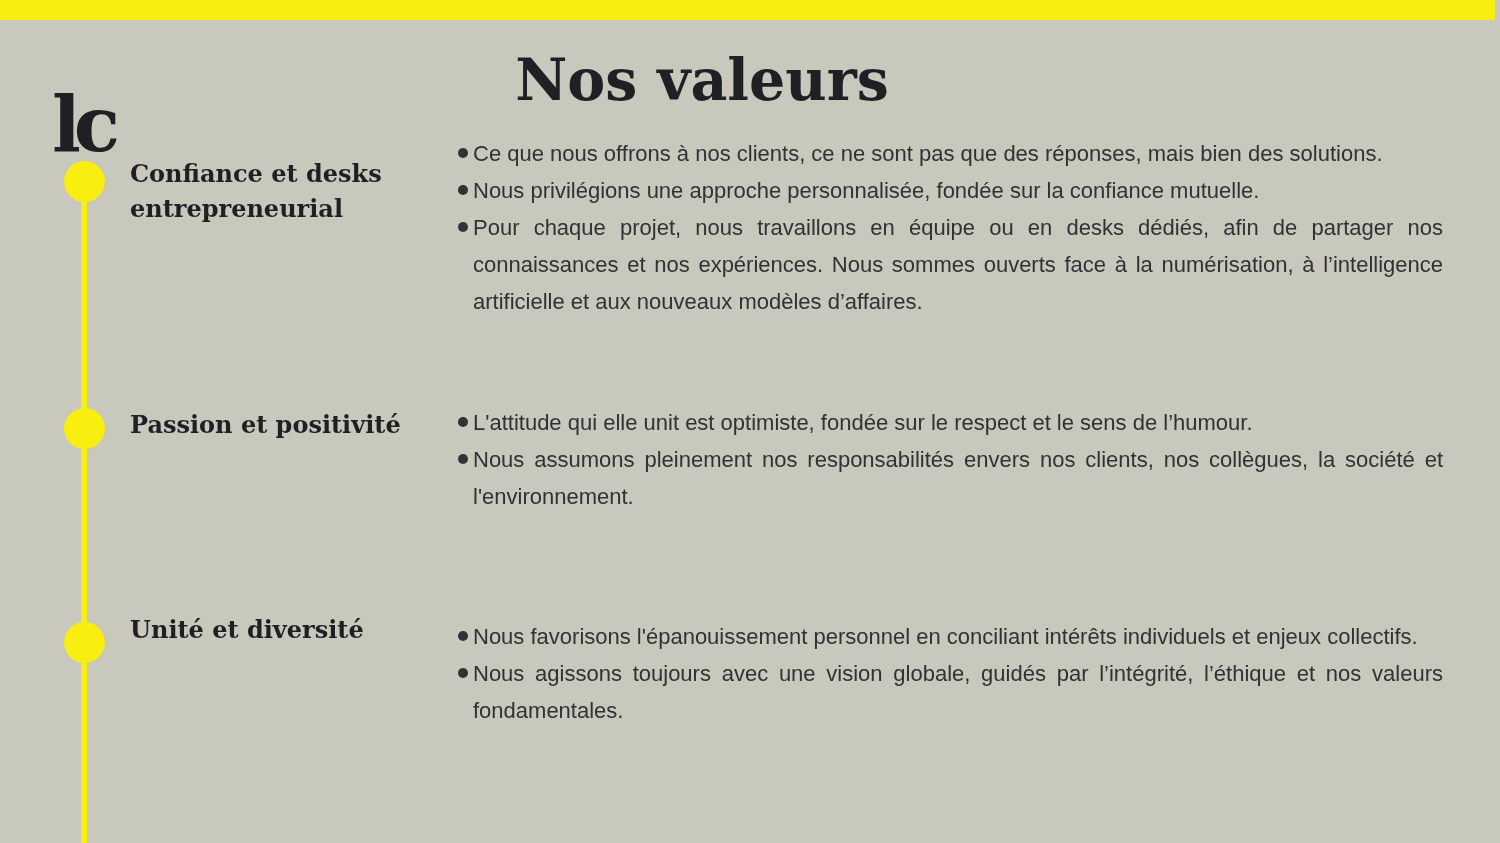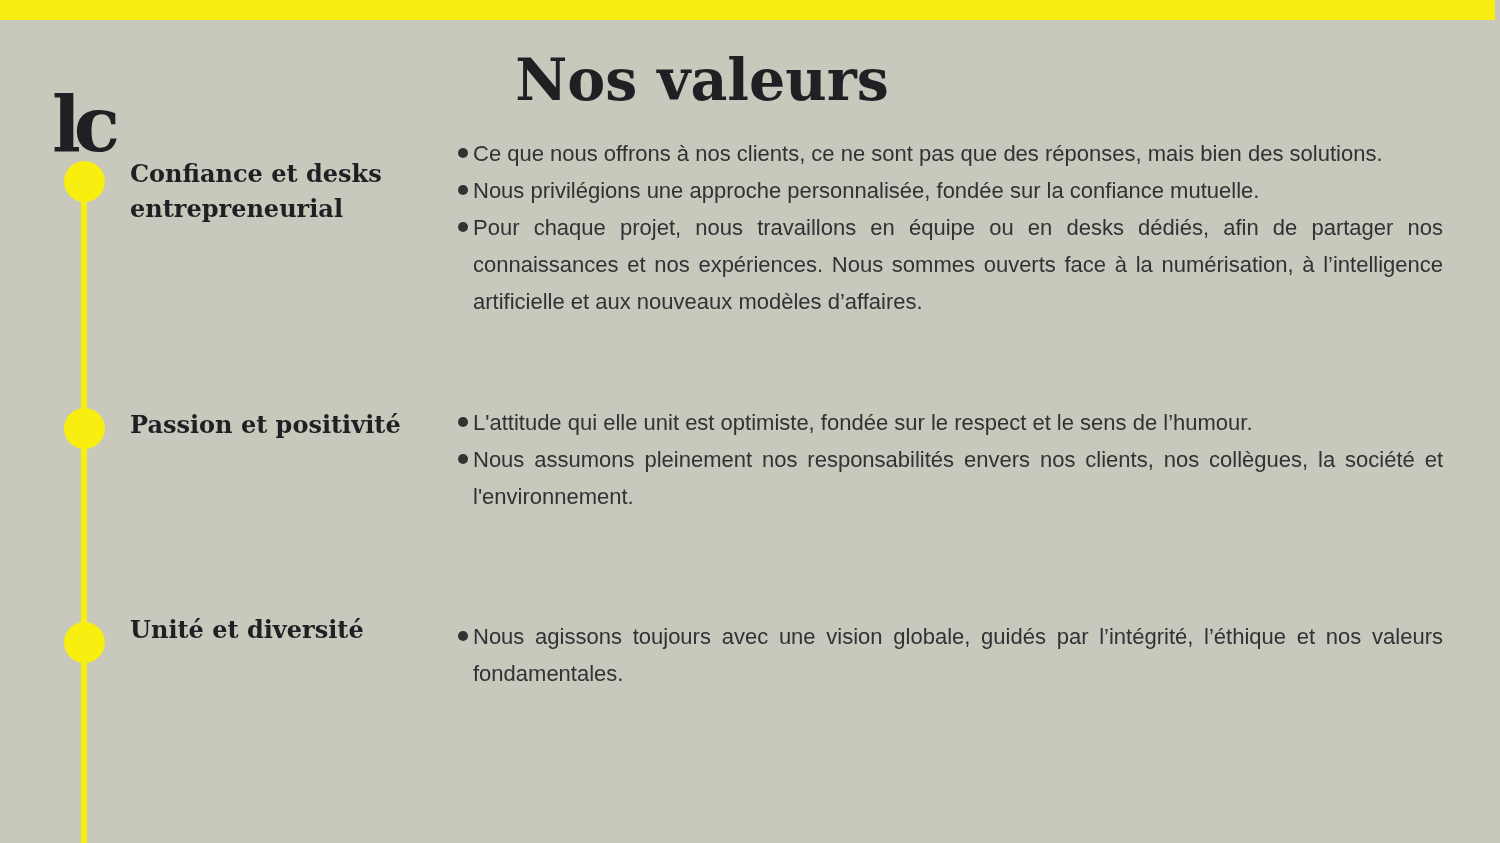--- a/index.html
+++ b/index.html
@@ -105,16 +105,17 @@
     </ul>
 
   <h2 class="section-heading heading-2">Passion et positivité</h2>
   <ul class="bullet-list list-2">
       <li>L'attitude qui elle unit est optimiste, fondée sur le respect et le sens de l’humour.</li>
       <li>Nous assumons pleinement nos responsabilités envers nos clients, nos collègues, la société et l'environnement.</li>
     </ul>
 
   <h2 class="section-heading heading-3">Unité et diversité</h2>
   <ul class="bullet-list list-3">
+      <li>Nous favorisons l'épanouissement personnel en conciliant intérêts individuels et enjeux collectifs.</li>
       <li>Nous agissons toujours avec une vision globale, guidés par l’intégrité, l’éthique et nos valeurs fondamentales.</li>
     </ul>
 
 </div>
 
 </body></html>

